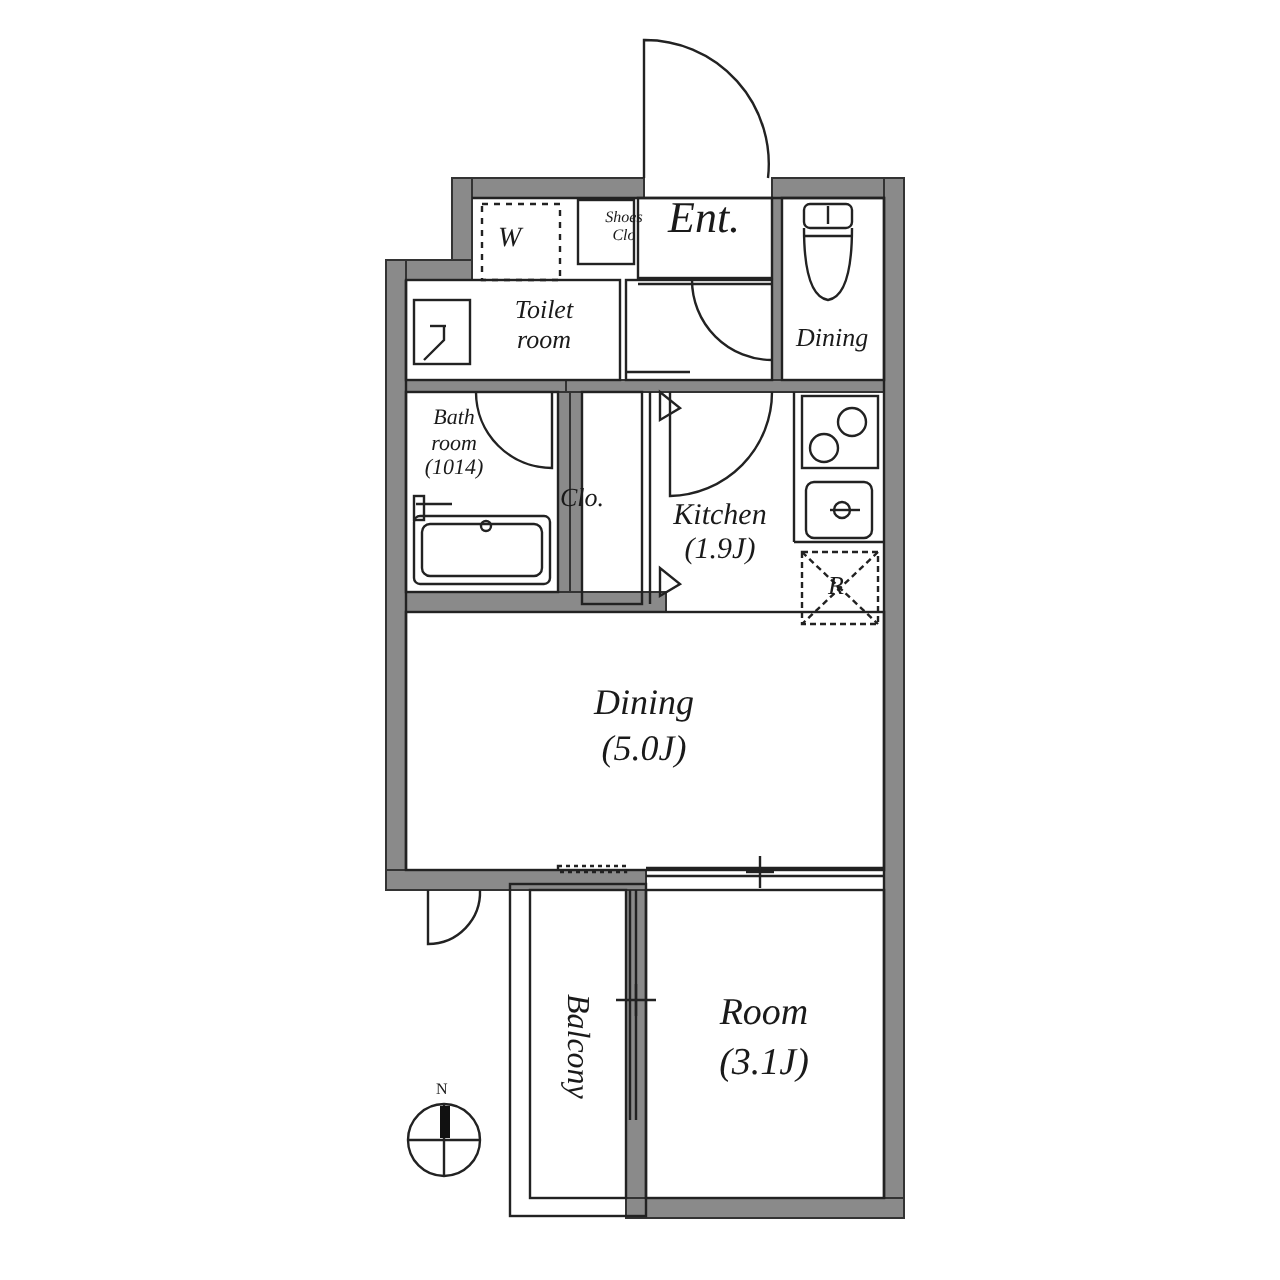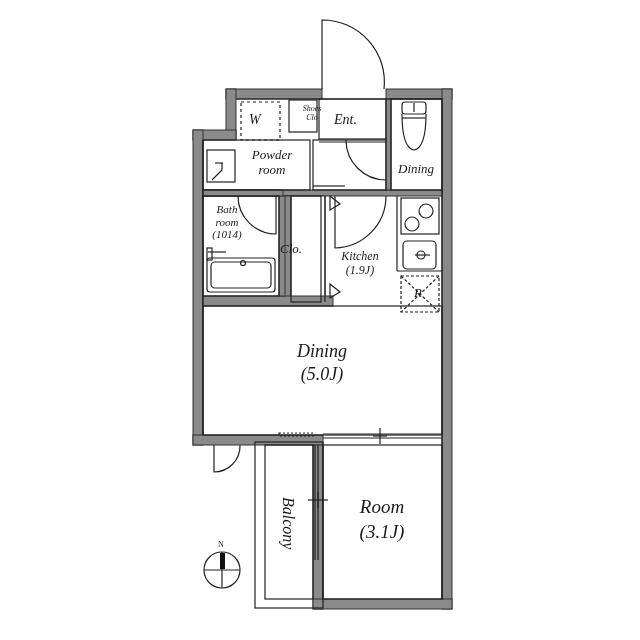--- a/index.html
+++ b/index.html
@@ -122,33 +122,33 @@
     <line x1="222" y1="552" x2="222" y2="588"></line>
   </g>
   <rect x="220" y="553" width="5" height="16" fill="#111"></rect>
 </svg>
 
 <div class="lbl" style="left:249px;top:112px;font-size:14px;">W</div>
 <div class="lbl" style="left:291px;top:104px;font-size:8px;width:42px;">
   <div>Shoes</div>
   <div>Clo</div>
 </div>
-<div class="lbl" style="left:334px;top:112px;font-size:14px;">Ent.</div>
+<div class="lbl" style="left:334px;top:96px;font-size:22px;">Ent.</div>
 <div class="lbl" style="left:398px;top:162px;font-size:13px;">Dining</div>
 <div class="lbl" style="left:244px;top:148px;font-size:13px;width:56px;">
-  <div>Powder</div>
+  <div>Toilet</div>
   <div>room</div>
 </div>
 <div class="lbl" style="left:206px;top:203px;font-size:11px;width:42px;">
   <div>Bath</div>
   <div>room</div>
   <div>(1014)</div>
 </div>
 <div class="lbl" style="left:276px;top:242px;font-size:13px;width:30px;">Clo.</div>
-<div class="lbl" style="left:328px;top:250px;font-size:12px;width:64px;">
+<div class="lbl" style="left:328px;top:250px;font-size:15px;width:64px;">
   <div>Kitchen</div>
   <div>(1.9J)</div>
 </div>
 <div class="lbl" style="left:414px;top:286px;font-size:13px;">R</div>
 <div class="lbl" style="left:280px;top:340px;font-size:18px;width:84px;line-height:1.3;">
   <div>Dining</div>
   <div>(5.0J)</div>
 </div>
 <div class="lbl" style="left:346px;top:495px;font-size:19px;width:72px;line-height:1.3;">
   <div>Room</div>

